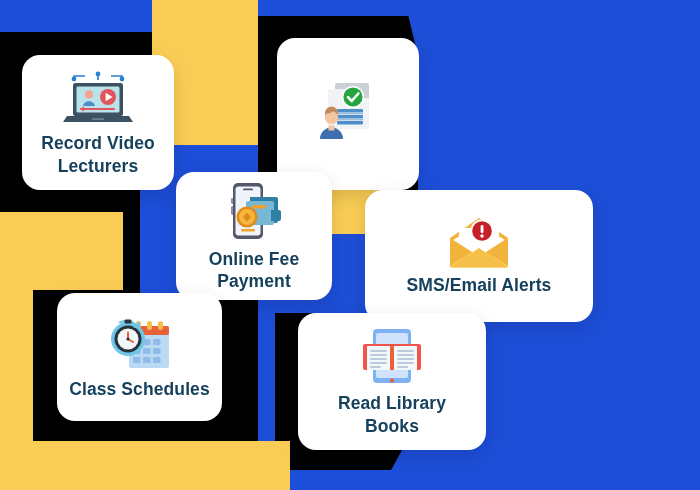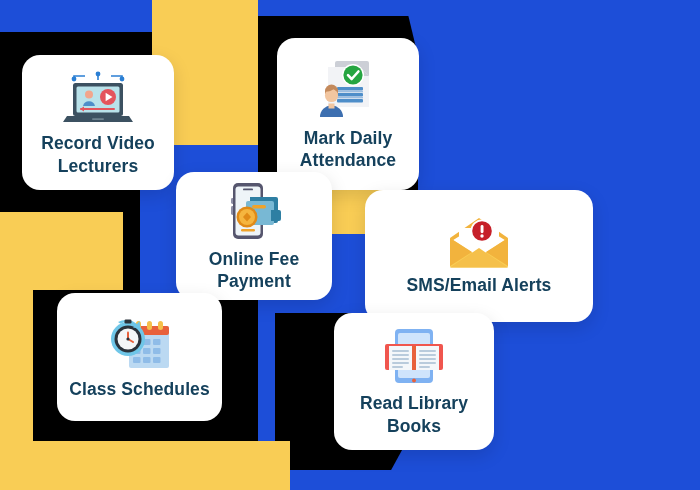--- a/index.html
+++ b/index.html
@@ -49,21 +49,21 @@
     letter-spacing: 0.1px;
     padding: 0 8px;
     white-space: pre-line;
   }
   
   #card-record   { left: 22px;  top: 55px;  width: 152px; height: 135px; }
   #card-attend   { left: 277px; top: 38px;  width: 142px; height: 152px; }
   #card-fee      { left: 176px; top: 172px; width: 156px; height: 128px; }
   #card-sms      { left: 365px; top: 190px; width: 228px; height: 132px; }
   #card-class    { left: 57px;  top: 293px; width: 165px; height: 128px; }
-  #card-library  { left: 298px; top: 313px; width: 160px; height: 137px; margin-left: 36px; }
+  #card-library  { left: 298px; top: 313px; width: 188px; height: 137px; }
 </style>
 </head>
 <body>
 
 <div id="stage">
 
   <div class="blackshape" style="left:0px; top:32px; width:152px; height:158px;"></div>
 
   <div class="blackshape" style="left:0px; top:190px; width:140px; height:32px;"></div>
 
@@ -143,22 +143,20 @@
         <circle cx="38" cy="18" r="9.6" fill="#26A541"></circle>
         <path d="M33 18.2 L36.7 22 L43.4 14.5" stroke="#ffffff" stroke-width="2.6" fill="none" stroke-linecap="round" stroke-linejoin="round"></path>
 
         <path d="M10 34 a6.5 6.5 0 0 1 13 0 v3 h-13 z" fill="#C48A5C"></path>
         <circle cx="16.5" cy="38.5" r="6.6" fill="#F2C6A0"></circle>
         <path d="M10.5 34.5 a6.3 6.3 0 0 1 12.4 0.6 c-2.5 -1.2 -4 -3.4 -4 -3.4 c-1.9 2.2 -5 2.8 -8.4 2.8 z" fill="#C48A5C"></path>
         <path d="M5 60 a11.5 11.5 0 0 1 23 0 z" fill="#3D6FB0"></path>
         <path d="M13.5 46.5 h6 v5 h-6 z" fill="#F2C6A0"></path>
       </svg>
     </div>
-    <div class="card-label">Mark Daily
-Attendance</div>
   </div>
 
   <div class="card" id="card-sms">
     <div class="icon-wrap">
       <svg width="62" height="52" viewBox="0 0 62 52">
 
         <path d="M31 2 L60 22 L60 26 L31 8 L2 26 L2 22 Z" fill="#F2B33D"></path>
 
         <path d="M11 12 h40 v28 h-40 z" fill="#ffffff"></path>
 

